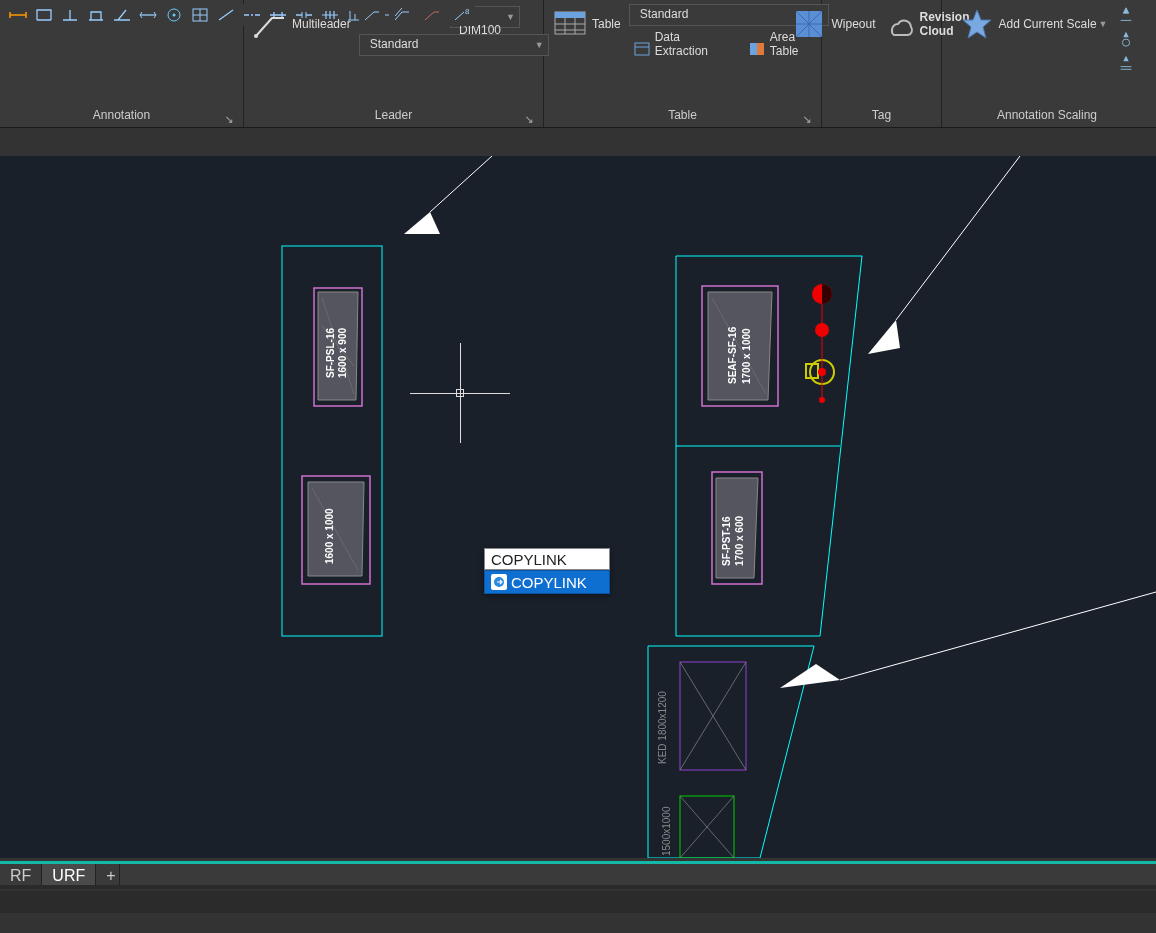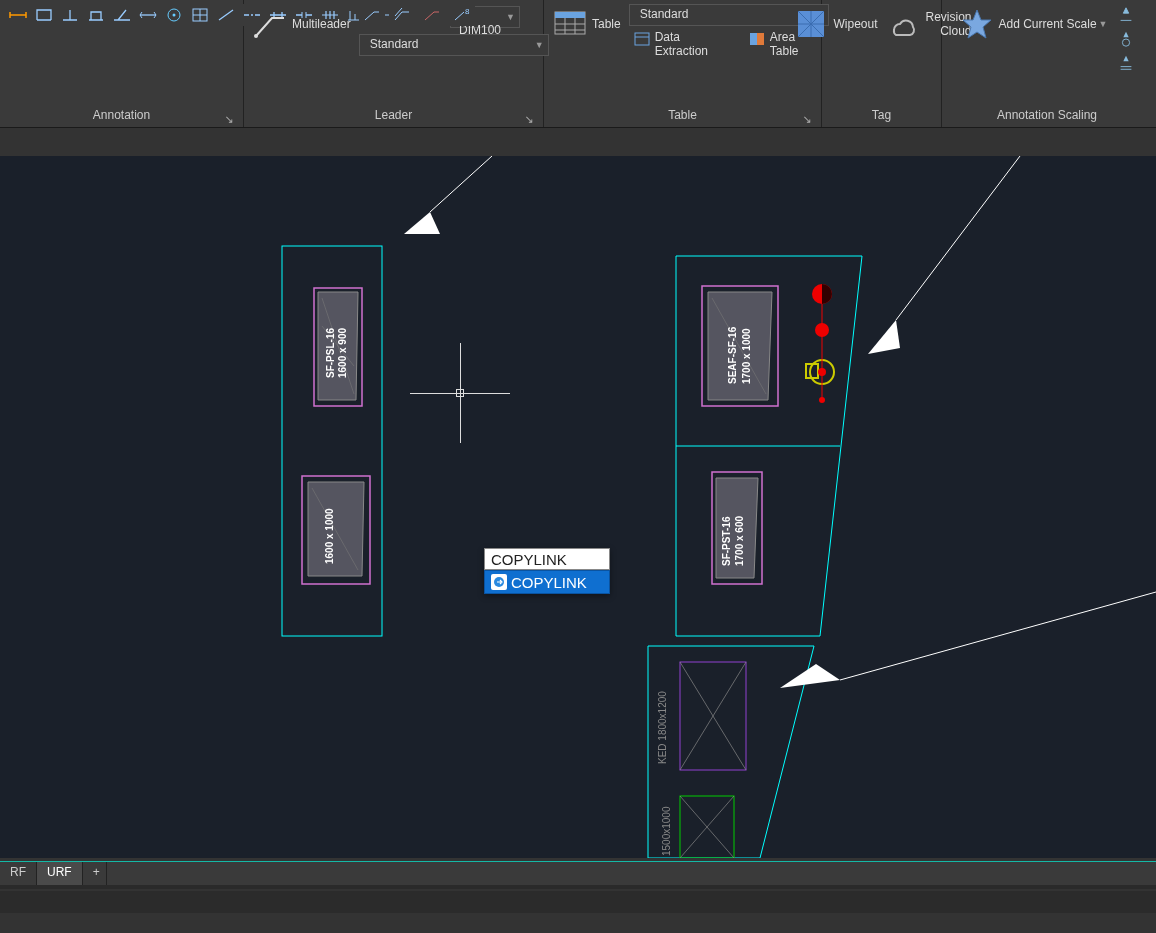--- a/index.html
+++ b/index.html
@@ -103,21 +103,21 @@
   background: #3a3a3a;
   border: 1px solid #555;
   color: #ddd;
   font-size: 12px;
   padding: 2px 18px 2px 10px;
   height: 22px;
   position: relative;
 }
 .tbl-btns { display:flex; gap:6px; }
 .tbl-btn {
-  display:flex; align-items:flex-start; gap:4px;
+  display:flex; align-items:flex-end; gap:4px;
   color:#ddd; font-size:12px;
   padding:2px 4px;
 }
 .tbl-btn .ticon { width:18px; height:18px; }
 
 
 .tag-panel { width: 120px; }
 .tag-body { display:flex; gap:6px; justify-content:center; width:100%; }
 
 
@@ -193,23 +193,23 @@
 
 .layout-tabs {
   position:absolute;
   bottom:48px;
   left:0;
   height:24px;
   background:#3a3a3a;
   width:1156px;
   display:flex;
   align-items:stretch;
-  font-size:12px;
+  font-size:16px;
   color:#ccc;
-  border-top:1px solid #14b8a6;
+  border-top:3px solid #14b8a6;
 }
 .ltab {
   padding: 3px 10px 0 10px;
   border-right:1px solid #222;
   background:#3a3a3a;
 }
 .ltab.active { background:#4a4a4a; color:#fff;}
 .ltab.plus { width:24px; text-align:center;}
 
 .statusbar {
@@ -445,21 +445,21 @@
             </svg>
           </div>
         <span>Wipeout</span>
       </div>
       <div class="big-btn">
         <div class="bicon">
             <svg width="36" height="36" viewBox="0 0 36 36">
               <path d="M10 24a6 6 0 016-6 7 7 0 0113 3 5 5 0 01-3 8H12a5 5 0 01-2-5z" fill="none" stroke="#bbb" stroke-width="2"></path>
             </svg>
           </div>
-        <span style="text-align:right;">Revision Cloud</span>
+        <span style="text-align:left;font-weight:bold;">Revision Cloud</span>
       </div>
     </div>
     <div class="panel-label">
       <span>Tag</span>
     </div>
   </div>
 
   <div class="panel anno-panel">
     <div class="panel-body anno-body">
       <div class="big-btn">

